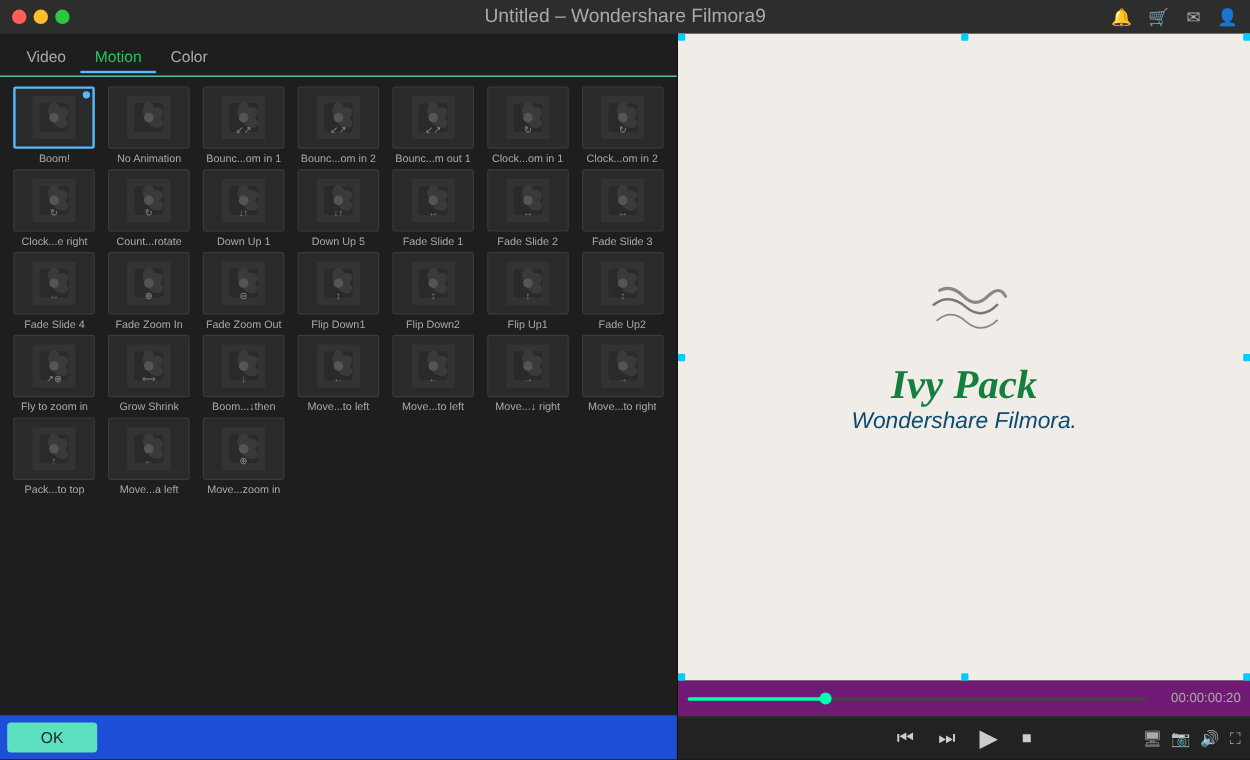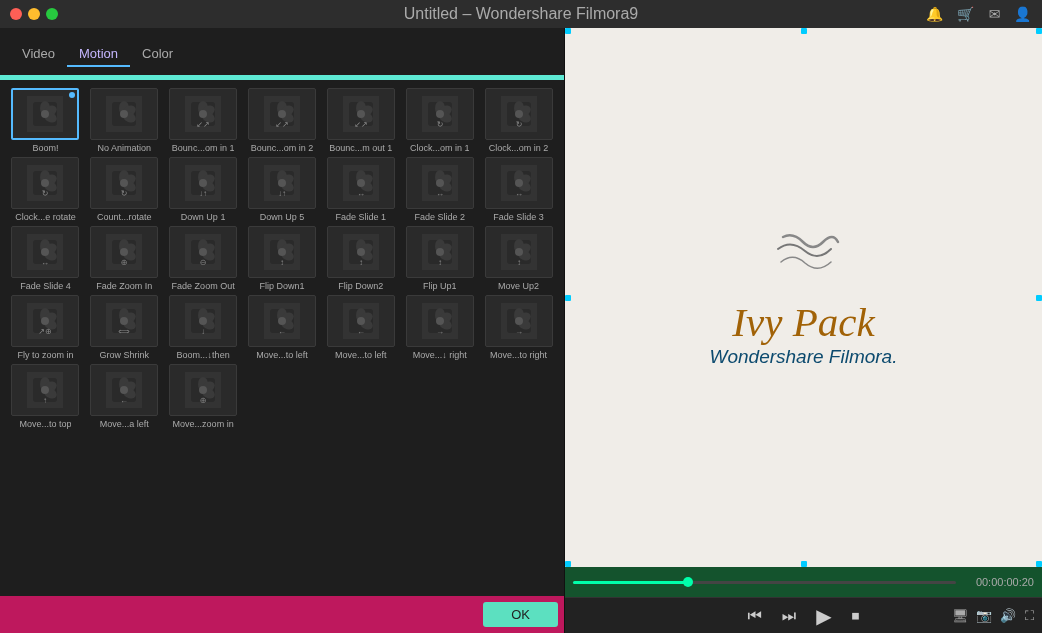--- a/index.html
+++ b/index.html
@@ -60,32 +60,32 @@
       flex-direction: column;
       border-right: 1px solid #111;
     }
 
     
     #tabs {
       display: flex;
       align-items: center;
       padding: 6px 10px 0;
       background: #1e1e1e;
-      border-bottom: 5px solid #5eead4;
-      height: 52px;
+      border-bottom: 1px solid #5eead4;
+      height: 36px;
     }
     .tab {
       padding: 4px 12px;
       color: #aaa;
       cursor: pointer;
       font-size: 13px;
       border-bottom: 2px solid transparent;
     }
     .tab.active {
-      color: #c4b5fd;
+      color: #22c55e;
       border-bottom: 2px solid #5bf;
     }
 
     
     #grid-area {
       flex: 1;
       overflow-y: auto;
       padding: 8px;
       display: grid;
       grid-template-columns: repeat(7, 1fr);
@@ -134,22 +134,22 @@
       white-space: nowrap;
       overflow: hidden;
       text-overflow: ellipsis;
       max-width: 68px;
     }
 
     
     #ok-area {
       padding: 6px;
       display: flex;
-      justify-content: flex-end;
-      background: #be185d;
+      justify-content: flex-start;
+      background: #1d4ed8;
     }
     #ok-btn {
       background: #5ce0c0;
       color: #222;
       border: none;
       padding: 5px 28px;
       border-radius: 3px;
       font-size: 13px;
       cursor: pointer;
       font-weight: 500;
@@ -188,25 +188,25 @@
       display: flex;
       flex-direction: column;
       align-items: center;
       justify-content: center;
     }
 
     .ivy-pack-logo {
       margin-bottom: 8px;
     }
     .ivy-pack-title {
-      font-size: 41px;
-      color: #a16207;
+      font-size: 34px;
+      color: #15803d;
       font-family: Georgia, serif;
       font-style: italic;
-      font-weight: normal;
+      font-weight: bold;
     }
     .ivy-pack-sub {
       font-size: 19px;
       color: #0c4a6e;
       font-style: italic;
     }
 
     .logo-curves {
       width: 80px;
       height: 60px;
@@ -225,21 +225,21 @@
     .ch-bl { bottom: 0; left: 0; }
     .ch-br { bottom: 0; right: 0; }
     .ch-tm { top: 0; left: 50%; transform: translateX(-50%); }
     .ch-bm { bottom: 0; left: 50%; transform: translateX(-50%); }
     .ch-ml { top: 50%; left: 0; transform: translateY(-50%); }
     .ch-mr { top: 50%; right: 0; transform: translateY(-50%); }
 
     
     #timeline-slider {
       height: 30px;
-      background: #14532d;
+      background: #701a75;
       display: flex;
       align-items: center;
       padding: 0 8px;
       gap: 8px;
     }
     .ts-track {
       flex: 1;
       height: 3px;
       background: #444;
       border-radius: 2px;
@@ -436,21 +436,21 @@
               <svg width="32" height="32" viewBox="0 0 32 32">
       <rect x="4" y="4" width="24" height="24" rx="3" fill="#2a2a2a"></rect>
       <ellipse cx="16" cy="10" rx="5" ry="7" fill="#3a3a3a" transform="rotate(0 16 16)"></ellipse>
       <ellipse cx="16" cy="10" rx="5" ry="7" fill="#3a3a3a" transform="rotate(60 16 16)"></ellipse>
       <ellipse cx="16" cy="10" rx="5" ry="7" fill="#3a3a3a" transform="rotate(120 16 16)"></ellipse>
       <circle cx="16" cy="16" r="4" fill="#555"></circle>
       <text x="16" y="29" text-anchor="middle" fill="#888" font-size="8">↻</text>
     </svg>
             </div>
           </div>
-          <div class="motion-label">Clock...e rotate</div>
+          <div class="motion-label">Clock...e right</div>
         </div>
         <div class="motion-item">
           <div class="motion-thumb">
             <div class="thumb-inner">
               <svg width="32" height="32" viewBox="0 0 32 32">
       <rect x="4" y="4" width="24" height="24" rx="3" fill="#2a2a2a"></rect>
       <ellipse cx="16" cy="10" rx="5" ry="7" fill="#3a3a3a" transform="rotate(0 16 16)"></ellipse>
       <ellipse cx="16" cy="10" rx="5" ry="7" fill="#3a3a3a" transform="rotate(60 16 16)"></ellipse>
       <ellipse cx="16" cy="10" rx="5" ry="7" fill="#3a3a3a" transform="rotate(120 16 16)"></ellipse>
       <circle cx="16" cy="16" r="4" fill="#555"></circle>
@@ -631,21 +631,21 @@
               <svg width="32" height="32" viewBox="0 0 32 32">
       <rect x="4" y="4" width="24" height="24" rx="3" fill="#2a2a2a"></rect>
       <ellipse cx="16" cy="10" rx="5" ry="7" fill="#3a3a3a" transform="rotate(0 16 16)"></ellipse>
       <ellipse cx="16" cy="10" rx="5" ry="7" fill="#3a3a3a" transform="rotate(60 16 16)"></ellipse>
       <ellipse cx="16" cy="10" rx="5" ry="7" fill="#3a3a3a" transform="rotate(120 16 16)"></ellipse>
       <circle cx="16" cy="16" r="4" fill="#555"></circle>
       <text x="16" y="29" text-anchor="middle" fill="#888" font-size="8">↕</text>
     </svg>
             </div>
           </div>
-          <div class="motion-label">Move Up2</div>
+          <div class="motion-label">Fade Up2</div>
         </div>
         <div class="motion-item">
           <div class="motion-thumb">
             <div class="thumb-inner">
               <svg width="32" height="32" viewBox="0 0 32 32">
       <rect x="4" y="4" width="24" height="24" rx="3" fill="#2a2a2a"></rect>
       <ellipse cx="16" cy="10" rx="5" ry="7" fill="#3a3a3a" transform="rotate(0 16 16)"></ellipse>
       <ellipse cx="16" cy="10" rx="5" ry="7" fill="#3a3a3a" transform="rotate(60 16 16)"></ellipse>
       <ellipse cx="16" cy="10" rx="5" ry="7" fill="#3a3a3a" transform="rotate(120 16 16)"></ellipse>
       <circle cx="16" cy="16" r="4" fill="#555"></circle>
@@ -751,21 +751,21 @@
               <svg width="32" height="32" viewBox="0 0 32 32">
       <rect x="4" y="4" width="24" height="24" rx="3" fill="#2a2a2a"></rect>
       <ellipse cx="16" cy="10" rx="5" ry="7" fill="#3a3a3a" transform="rotate(0 16 16)"></ellipse>
       <ellipse cx="16" cy="10" rx="5" ry="7" fill="#3a3a3a" transform="rotate(60 16 16)"></ellipse>
       <ellipse cx="16" cy="10" rx="5" ry="7" fill="#3a3a3a" transform="rotate(120 16 16)"></ellipse>
       <circle cx="16" cy="16" r="4" fill="#555"></circle>
       <text x="16" y="29" text-anchor="middle" fill="#888" font-size="8">↑</text>
     </svg>
             </div>
           </div>
-          <div class="motion-label">Move...to top</div>
+          <div class="motion-label">Pack...to top</div>
         </div>
         <div class="motion-item">
           <div class="motion-thumb">
             <div class="thumb-inner">
               <svg width="32" height="32" viewBox="0 0 32 32">
       <rect x="4" y="4" width="24" height="24" rx="3" fill="#2a2a2a"></rect>
       <ellipse cx="16" cy="10" rx="5" ry="7" fill="#3a3a3a" transform="rotate(0 16 16)"></ellipse>
       <ellipse cx="16" cy="10" rx="5" ry="7" fill="#3a3a3a" transform="rotate(60 16 16)"></ellipse>
       <ellipse cx="16" cy="10" rx="5" ry="7" fill="#3a3a3a" transform="rotate(120 16 16)"></ellipse>
       <circle cx="16" cy="16" r="4" fill="#555"></circle>

